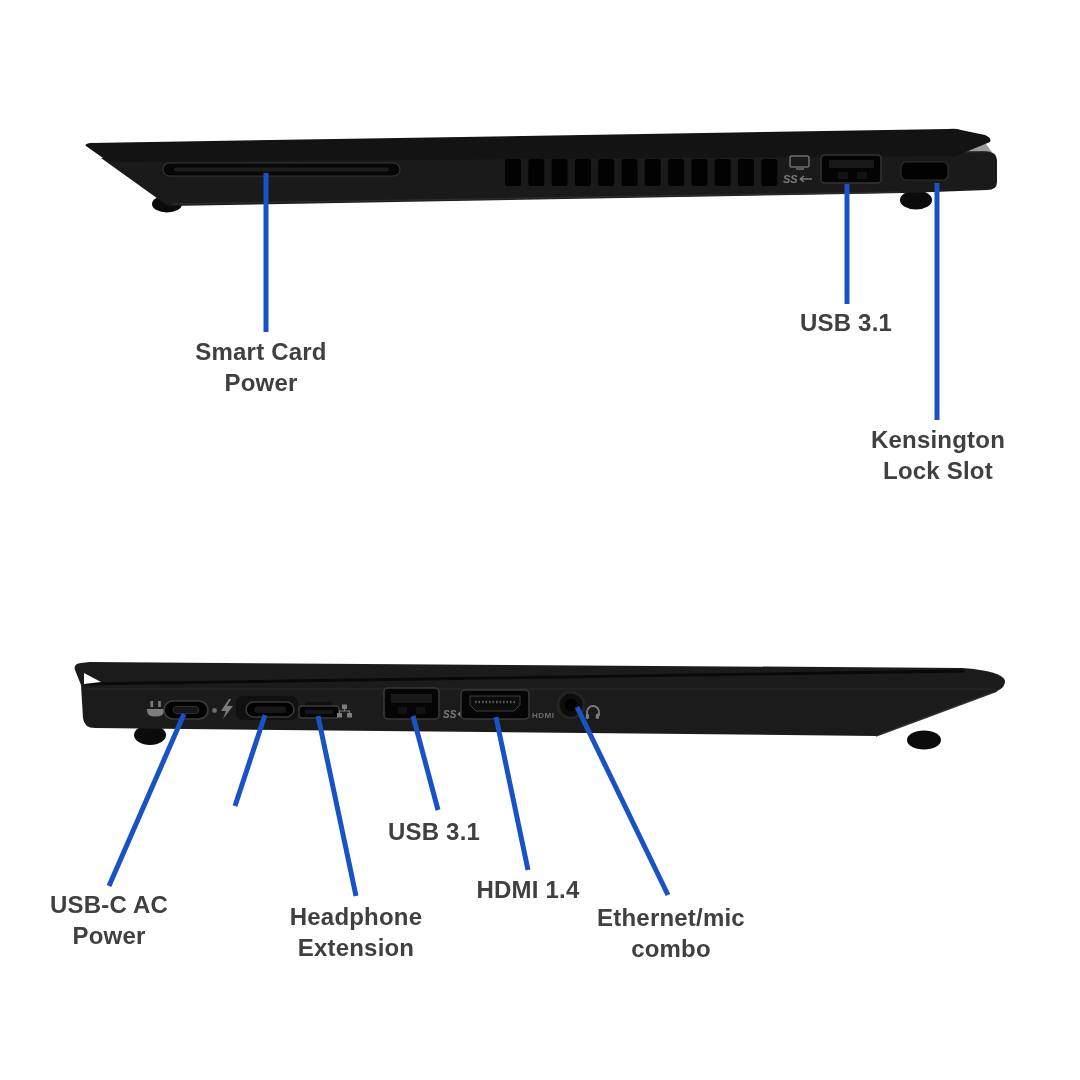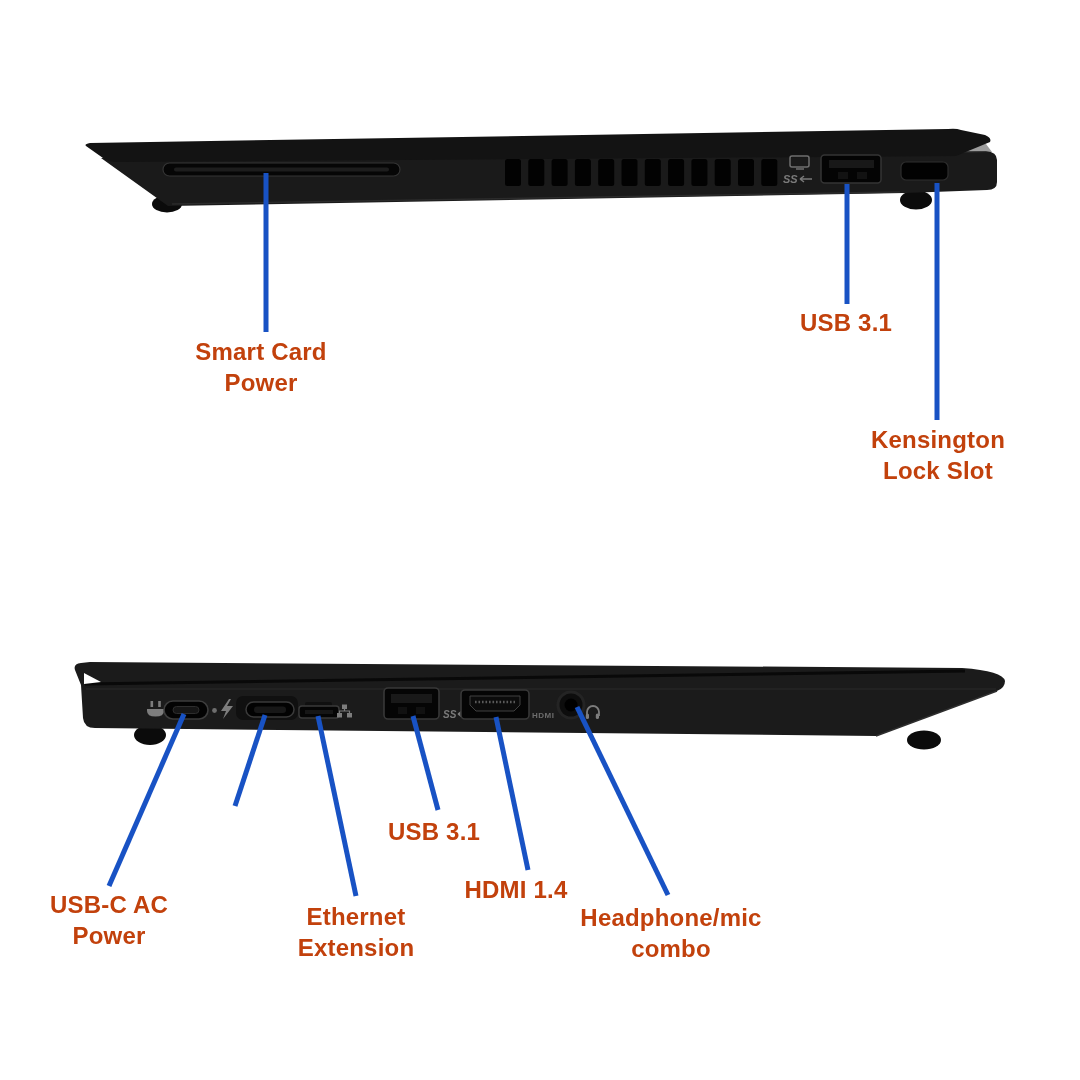--- a/index.html
+++ b/index.html
@@ -12,21 +12,21 @@
   }
   #art{position:absolute;left:0;top:0;}
   .lbl{
     position:absolute;
     transform:translateX(-50%);
     text-align:center;
     white-space:pre-line;
     font-weight:700;
     font-size:24px;
     line-height:31px;
-    color:#c2410c;
+    color:#404040;
     letter-spacing:0.2px;
   }
 </style>
 </head>
 <body>
 
 <div id="canvas">
 
   <svg id="art" width="1080" height="1080" viewBox="0 0 1080 1080">
 
@@ -173,19 +173,19 @@
   </svg>
 
   <div class="lbl" style="left:261px;top:336px">Smart Card
 Power</div>
   <div class="lbl" style="left:846px;top:307px">USB 3.1</div>
   <div class="lbl" style="left:109px;top:889px">USB-C AC
 Power</div>
 
   <div class="lbl" style="left:938px;top:424px">Kensington
 Lock Slot</div>
-  <div class="lbl" style="left:356px;top:901px">Ethernet
+  <div class="lbl" style="left:356px;top:901px">Headphone
 Extension</div>
   <div class="lbl" style="left:434px;top:816px">USB 3.1</div>
-  <div class="lbl" style="left:516px;top:874px">HDMI 1.4</div>
-  <div class="lbl" style="left:671px;top:902px">Headphone/mic
+  <div class="lbl" style="left:528px;top:874px">HDMI 1.4</div>
+  <div class="lbl" style="left:671px;top:902px">Ethernet/mic
 combo</div>
 </div>
 
 </body></html>

